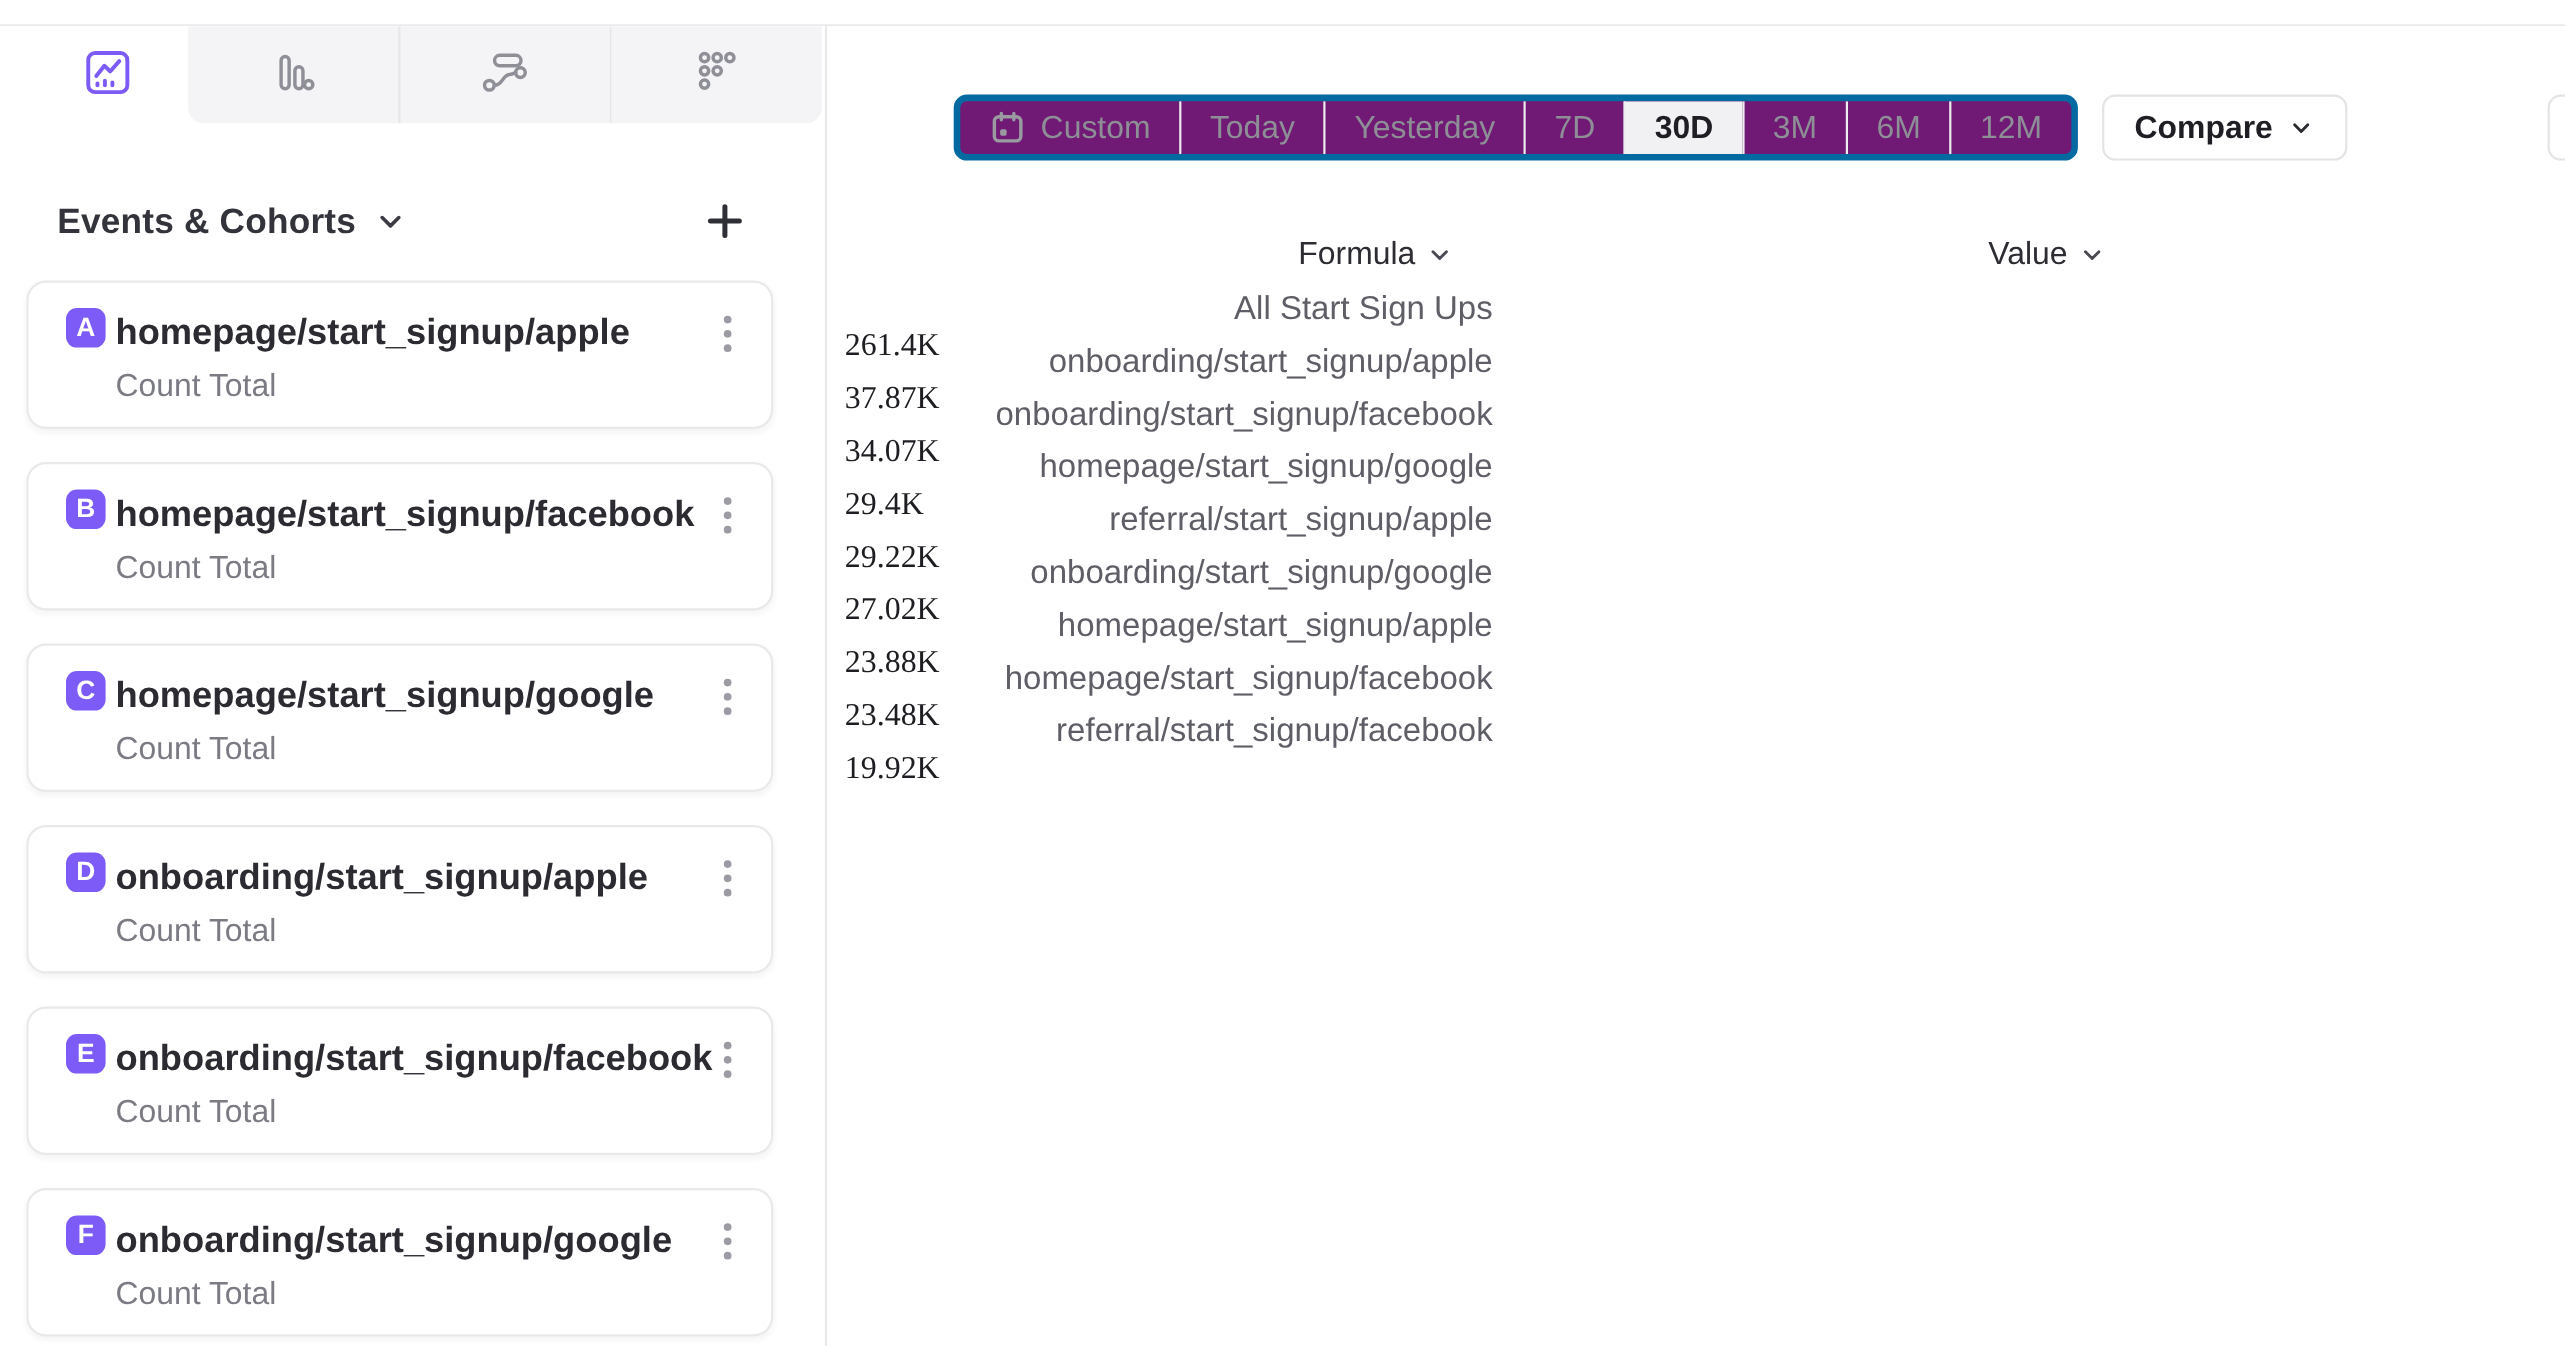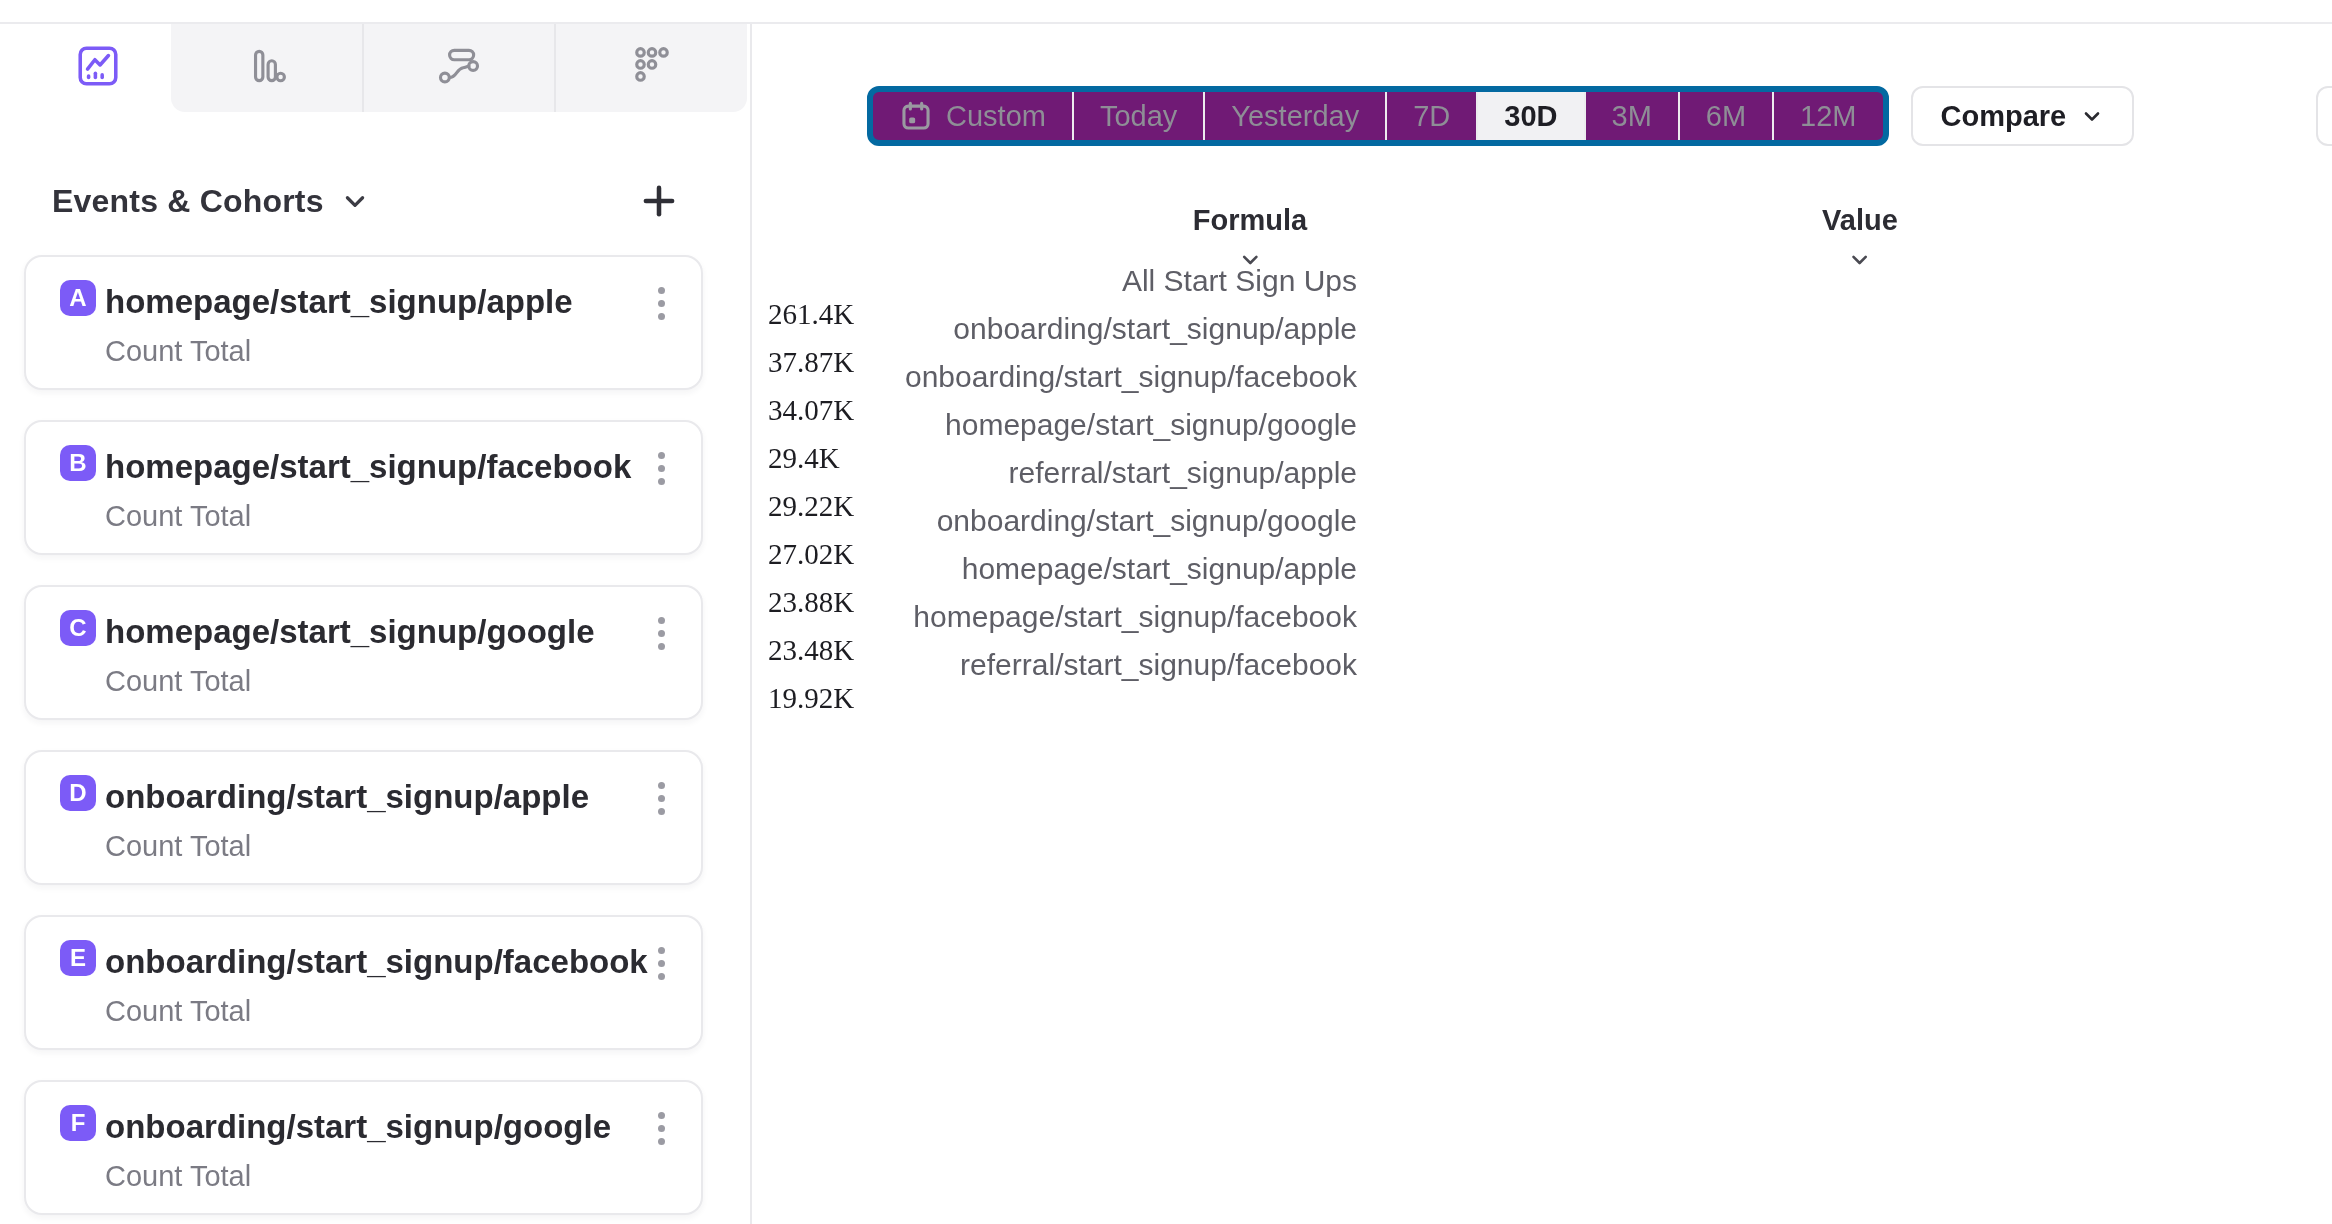--- a/index.html
+++ b/index.html
@@ -48,22 +48,22 @@
            color:#8e8e96;font-weight:500;cursor:pointer;white-space:nowrap;}
   .dr-item + .dr-item{border-left:2px solid #ececee;}
   .dr-item.selected{background:#f1f1f3;color:#1e1e24;font-weight:700;}
   .compare-btn{display:flex;align-items:center;gap:14px;height:60px;box-sizing:border-box;
                padding:12px 28px;border:2px solid #e4e4e7;border-radius:12px;background:#fff;
                font-family:inherit;font-size:29px;font-weight:700;color:#1e1e24;cursor:pointer;}
   .edge-btn{position:absolute;top:62px;right:-28px;width:44px;height:60px;box-sizing:border-box;
             border:2px solid #e4e4e7;border-radius:12px;background:#fff;cursor:pointer;}
 
   .chart{position:absolute;top:0;left:0;width:1580px;}
-  .hdr{position:absolute;top:180px;transform:translateX(-50%);display:flex;align-items:center;gap:12px;
-       font-size:29px;font-weight:700;color:#2c2c33;cursor:pointer;flex-direction:column;}
+  .hdr{position:absolute;top:191px;transform:translateX(-50%);display:flex;align-items:center;gap:12px;
+       font-size:29px;font-weight:400;color:#2c2c33;cursor:pointer;}
   .hdr .chev{color:#4a4a52;display:flex;}
   .hdr.formula{left:498px;}
   .hdr.value{left:1108px;}
   .rows{position:absolute;top:240px;left:0;width:1580px;}
   .row{display:flex;align-items:flex-start;height:48px;flex-direction:column;}
   .row-label{width:605px;text-align:right;font-size:30px;color:#5e5e66;white-space:nowrap;}
   .row-bar{margin-left:32px;height:30px;border-radius:9px;}
   .row-val{margin-left:16px;font-family:Liberation Serif, serif;font-size:29px;color:#1d1d22;}
 </style>
 </head>

